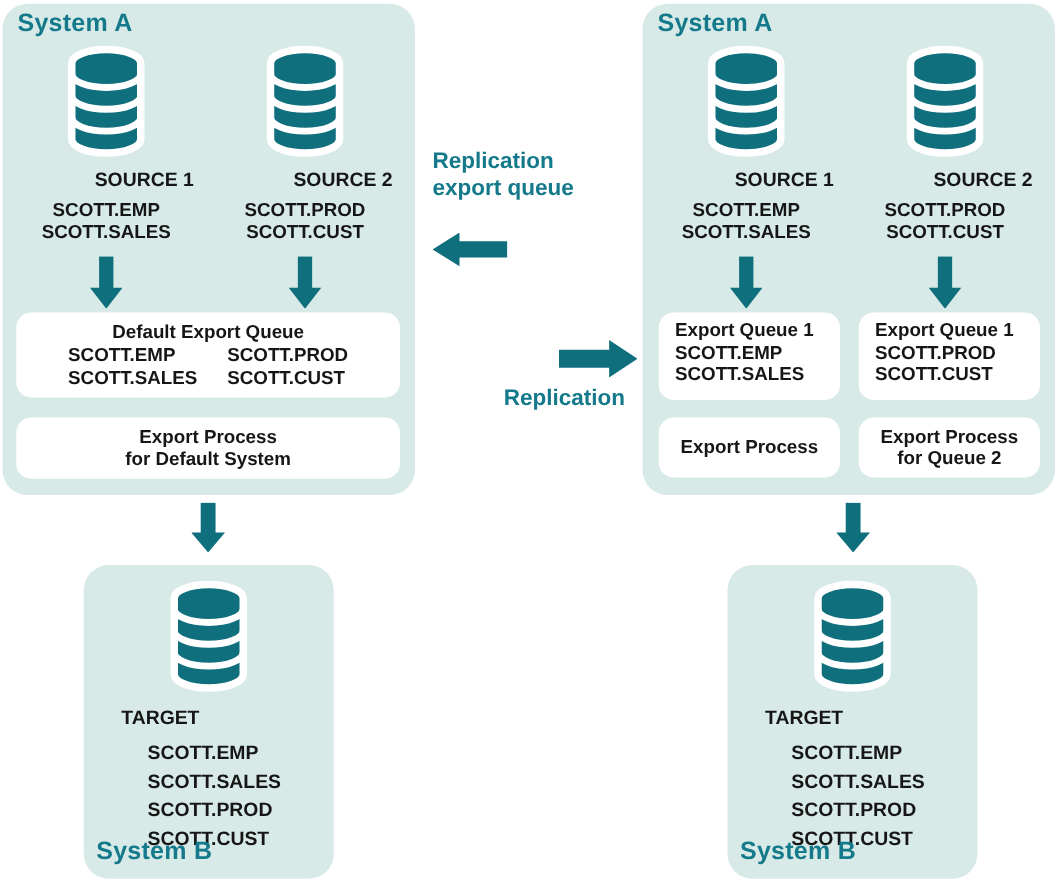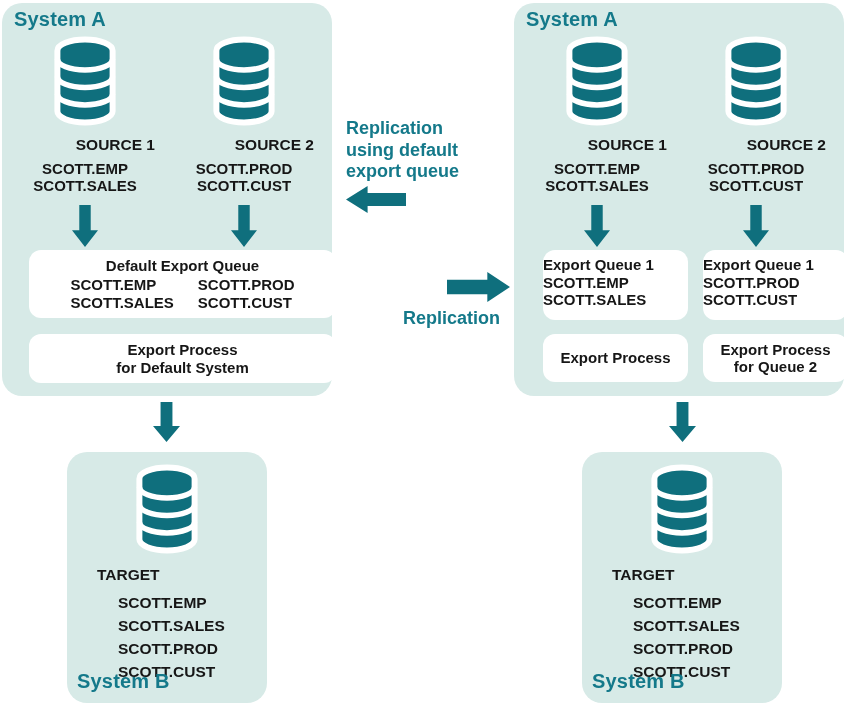--- a/index.html
+++ b/index.html
@@ -11,28 +11,28 @@
   html,body{margin:0;padding:0;background:#ffffff;}
   body{font-family:"Liberation Sans", sans-serif;}
   .stage{position:relative;width:847px;height:708px;background:#ffffff;overflow:hidden;}
   .panel{position:absolute;background:var(--panel);border-radius:20px;}
   .sys-title{position:absolute;font-size:20px;font-weight:bold;color:var(--teal-text);letter-spacing:.2px;}
   .db{position:absolute;}
   .lbl{position:absolute;font-weight:bold;color:var(--ink);}
   .src-label{font-size:15.5px;width:140px;text-align:right;}
   .tbl{font-size:15px;line-height:16.5px;width:140px;text-align:center;}
   .tbl div{white-space:nowrap;}
-  .wbox{position:absolute;background:#ffffff;border-radius:12px;color:var(--ink);font-weight:bold;margin-left:16px;}
+  .wbox{position:absolute;background:#ffffff;border-radius:12px;color:var(--ink);font-weight:bold;}
   .qbox-wide{width:307px;height:68px;text-align:center;}
   .qbox-wide .qtitle{margin-top:7px;font-size:15px;}
   .qcols{display:flex;justify-content:center;gap:24px;margin-top:2px;font-size:15px;line-height:18px;}
   .qcols .col{text-align:left;}
   .pbox{display:flex;flex-direction:column;justify-content:center;text-align:center;font-size:15px;line-height:17.5px;}
   .qbox-narrow{width:145px;height:70px;padding-top:6px;box-sizing:border-box;}
-  .qbox-narrow div{font-size:15px;line-height:17.5px;text-align:left;white-space:nowrap;}
+  .qbox-narrow div{padding-left:13px;font-size:15px;line-height:17.5px;text-align:left;white-space:nowrap;}
   .arrow-down{position:absolute;background:var(--teal);
     clip-path:polygon(28% 0,72% 0,72% 60%,100% 60%,50% 100%,0 60%,28% 60%);}
   .arrow-left{position:absolute;background:var(--teal);
     clip-path:polygon(0 50%,36% 0,36% 26%,100% 26%,100% 74%,36% 74%,36% 100%);}
   .arrow-right{position:absolute;background:var(--teal);
     clip-path:polygon(100% 50%,64% 0,64% 26%,0 26%,0 74%,64% 74%,64% 100%);}
   .rep-label{position:absolute;font-size:18px;line-height:21.5px;font-weight:bold;color:var(--teal-text);}
   .target-label{font-size:15.5px;width:140px;text-align:left;}
   .tblb{font-size:15.5px;line-height:23px;text-align:left;}
   .tblb div{white-space:nowrap;}
@@ -105,21 +105,20 @@
   <div class="lbl tblb" style="left:118px;top:591px;">
     <div>SCOTT.EMP</div>
     <div>SCOTT.SALES</div>
     <div>SCOTT.PROD</div>
     <div>SCOTT.CUST</div>
   </div>
   <div class="sys-title" style="left:77px;top:670px;">System B</div>
 
   <div class="rep-label" style="left:346px;top:118px;text-align:left;">
     <div>Replication</div>
-    <div>using default</div>
     <div>export queue</div>
   </div>
   <div class="arrow-left" style="left:346px;top:186px;width:60px;height:27px;"></div>
 
   <div class="arrow-right" style="left:447px;top:272px;width:63px;height:30px;"></div>
   <div class="rep-label" style="left:330px;top:308px;width:170px;text-align:right;">
     <div>Replication</div>
   </div>
 
   <div class="panel" style="left:514px;top:3px;width:330px;height:393px;"></div>

